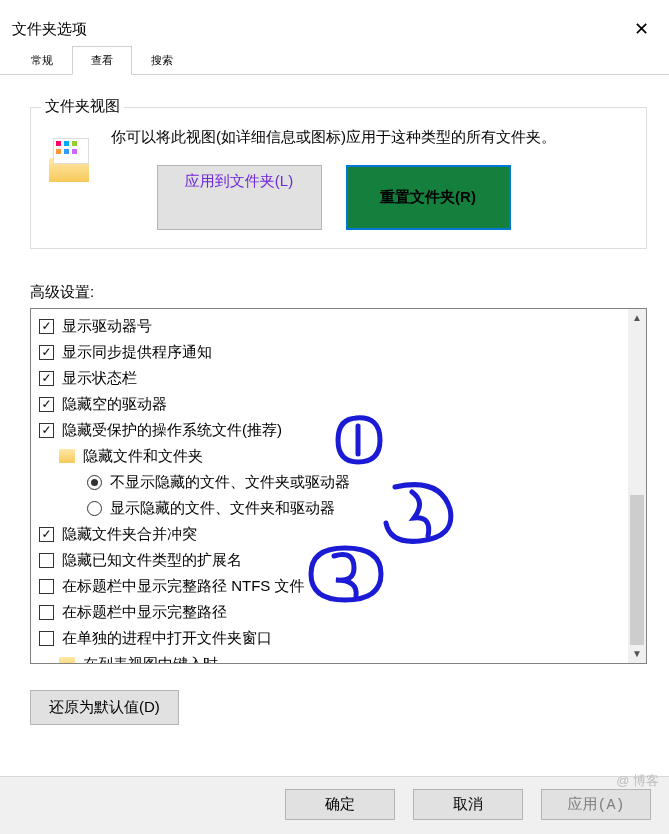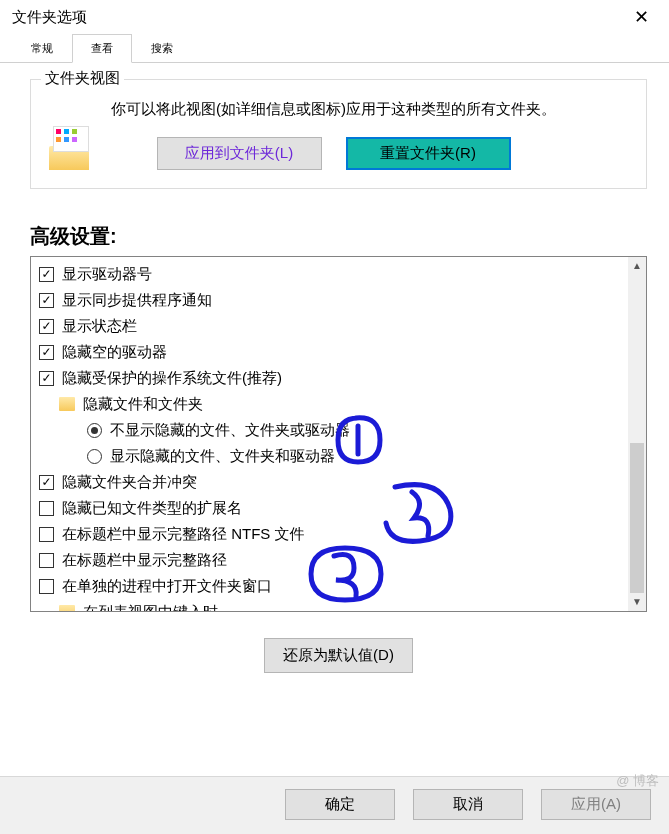--- a/index.html
+++ b/index.html
@@ -12,20 +12,21 @@
   height: 834px;
   position: relative;
   overflow: hidden;
 }
 .titlebar {
   display: flex;
   justify-content: space-between;
   align-items: center;
   padding: 6px 12px 6px 12px;
   font-size: 15px;
+  margin-top: 12px;
 }
 .close-x {
   font-size: 18px;
   font-weight: 300;
   padding: 0 8px;
   cursor: pointer;
 }
 .tabs {
   display: flex;
   align-items: flex-end;
@@ -41,39 +42,40 @@
   position: relative;
 }
 .tab.active {
   background: #fff;
   border: 1px solid #d0d0d0;
   border-bottom: 1px solid #fff;
   margin-bottom: -1px;
 }
 .content {
   padding: 16px 22px 10px 30px;
+  margin-top: 16px;
 }
 .groupbox {
   border: 1px solid #dcdcdc;
   padding: 18px 16px 18px 16px;
   position: relative;
   margin-top: 0px;
 }
 .group-legend {
   position: absolute;
   top: -11px;
   left: 10px;
   background: #fff;
   padding: 0 4px;
   font-size: 15px;
 }
 .group-row {
   display: flex;
   gap: 14px;
-  align-items: flex-end;
+  align-items: flex-start;
 }
 .folder-icon {
   width: 50px;
   height: 50px;
   flex: 0 0 50px;
   margin-top: 6px;
   background: #fff;
   position: relative;
 }
 .folder-icon::before {
@@ -116,27 +118,27 @@
   text-align: center;
   font-size: 15px;
   cursor: pointer;
 }
 .btn.disabled {
   color: #6d28d9;
   cursor: default;
 }
 .btn.blue-focus {
   border: 2px solid #0078d7;
-  background: #14b8a6;
-  padding: 5px 0;
+  background: #15803d;
+  padding: 21px 0;
+  font-weight: bold;
 }
 .adv-label {
   margin: 34px 0 6px 0;
-  font-size: 20px;
-  font-weight: bold;
+  font-size: 15px;
 }
 .listbox-wrap {
   border: 1px solid #828282;
   height: 356px;
   position: relative;
   display: flex;
 }
 .listbox {
   flex: 1;
   padding: 4px 0 0 8px;
@@ -187,39 +189,40 @@
   width: 7px; height: 7px; border-radius: 50%; background: #333;
 }
 .mini-folder {
   width: 16px; height: 14px;
   background: linear-gradient(#ffe9a8,#f7c95b);
   border-radius: 1px;
   flex: 0 0 16px;
 }
 .restore-row {
   display: flex;
-  justify-content: center;
+  justify-content: flex-start;
   margin-top: 26px;
 }
 .restore-btn {
   border: 1px solid #b5b5b5;
   background: #e1e1e1;
   padding: 7px 18px;
   font-size: 15px;
   cursor: pointer;
 }
 .footer {
   position: absolute;
   bottom: 0; left: 0; right: 0;
   background: #f0f0f0;
   border-top: 1px solid #d8d8d8;
   display: flex;
   justify-content: flex-end;
   gap: 18px;
   padding: 12px 18px 14px 0;
+  font-family: Liberation Mono, monospace;
 }
 .footer .btn {
   min-width: 110px;
   padding: 5px 0;
 }
 .footer .btn.apply {
   color: #808080;
 }
 .watermark {
   position: absolute;

